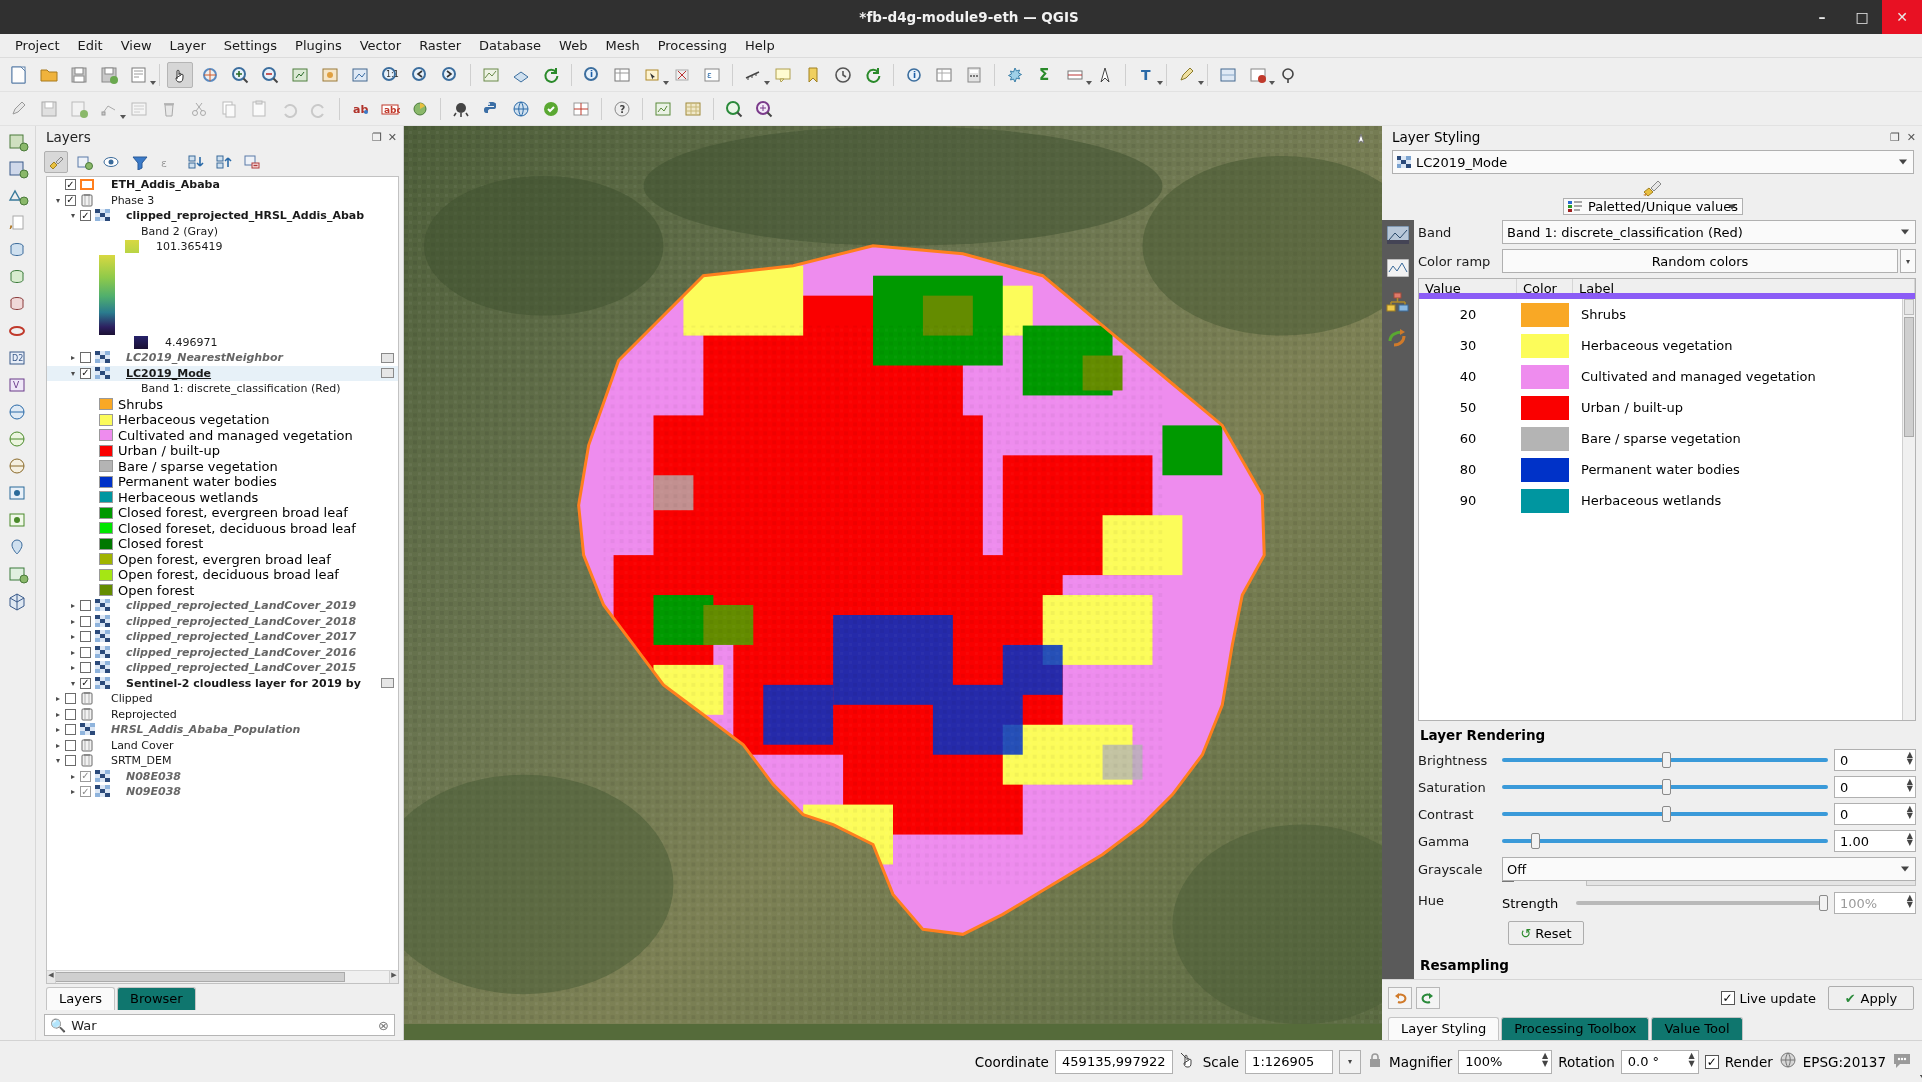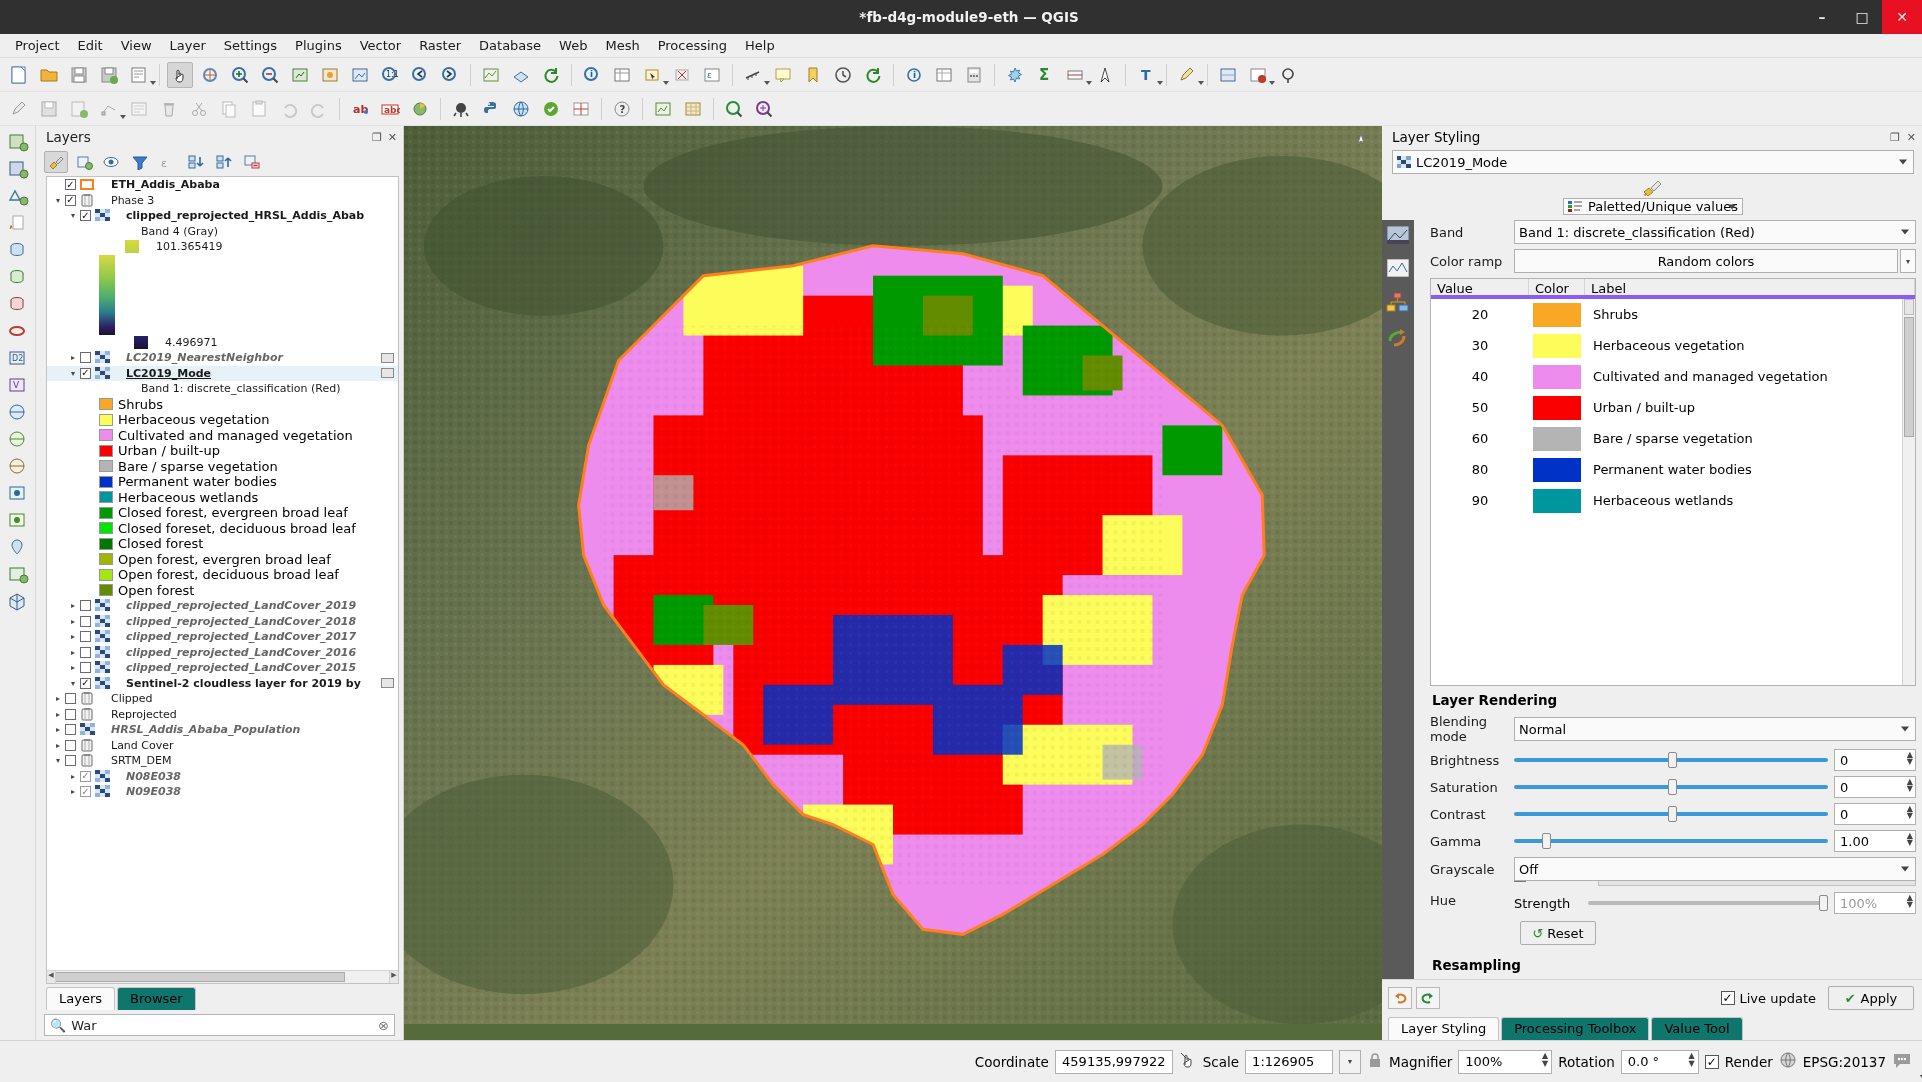--- a/index.html
+++ b/index.html
@@ -87,26 +87,26 @@
              padding:0 6px 0 10px; font-size:13.5px; }
   .sp-layerrow { display:flex; align-items:center; margin: 2px 8px 4px 10px; }
   .combo { height:24px; background:#fafafa; border:1px solid #b0b0b0; display:flex; align-items:center;
            padding: 0 4px; font-size:13px; position:relative; flex:1; }
   .combo .arw { position:absolute; right:6px; top:50%; transform:translateY(-50%);
                 width:0;height:0;border-left:4px solid transparent;border-right:4px solid transparent;
                 border-top:5px solid #444; }
   .sp-body { display:flex; flex:1; min-height:0; }
   .sp-icons { width:32px; background:#5a5a5a; display:flex; flex-direction:column; align-items:center;
               padding-top:6px; gap:12px; }
-  .sp-content { flex:1; display:flex; flex-direction:column; padding: 0 6px 0 16px; min-width:0;}
+  .sp-content { flex:1; display:flex; flex-direction:column; padding: 0 6px 0 4px; min-width:0;}
   .frow { display:flex; align-items:center; margin-bottom:5px; }
   .flabel { width:84px; font-size:13px; color:#1a1a1a; flex:0 0 84px;}
   .vtable { border:1px solid #b3b3b3; background:#fff; flex:1; overflow:hidden; display:flex;
             flex-direction:column; min-height:0; }
-  .vthead { display:flex; height:20px; background:#efefef; border-bottom:4px solid #8b5cf6; font-size:13px;}
+  .vthead { display:flex; height:20px; background:#efefef; border-bottom:6px solid #8b5cf6; font-size:13px;}
   .vthead div { padding:2px 6px; border-right:1px solid #d5d5d5; }
   .vtrow { display:flex; height:31px; align-items:center; font-size:13px; }
   .vtrow .c-val { width:98px; flex:0 0 98px; text-align:center; }
   .vtrow .c-col { width:56px; flex:0 0 56px; display:flex; align-items:center; padding: 0 4px;}
   .vtrow .c-col i { display:block; width:100%; height:24px; }
   .vtrow .c-lab { flex:1; padding-left:8px; }
   .btnrow { display:flex; gap:4px; margin: 6px 0 4px; }
   .btn { height:24px; background:#efefef; border:1px solid #adadad; display:flex; align-items:center;
          justify-content:center; font-size:13px; padding: 0 10px; border-radius:2px;}
   .sec-title { font-weight:bold; font-size:13.5px; margin: 6px 0 6px 2px; }
@@ -767,21 +767,21 @@
               <rect x="5" y="4" width="5" height="4" fill="#2b4a7a"></rect>
               <rect x="0" y="8" width="5" height="4" fill="#8fb4dd"></rect>
               <rect x="10" y="8" width="5" height="4" fill="#2b4a7a"></rect>
             </svg></span>
           <span class="lname b">clipped_reprojected_HRSL_Addis_Abab</span>
         </div>
         <div class="lrow" style="padding-left: 34px;">
           <span class="expander"></span>
           <span style="width: 15px; flex: 0 0 15px;"></span>
           <span class="licon"></span>
-          <span class="lname">Band 4 (Gray)</span>
+          <span class="lname">Band 2 (Gray)</span>
         </div>
         <div class="lrow" style="padding-left: 49px;">
           <span class="expander"></span>
           <span style="width: 15px; flex: 0 0 15px;"></span>
           <span class="licon"><span style="display:inline-block;width:14px;height:13px;background:linear-gradient(to bottom,#d8d841,#b8d444);"></span></span>
           <span class="lname">101.365419</span>
         </div>
         <div class="ramp"></div>
         <div class="lrow" style="padding-left: 58px;">
           <span class="expander"></span>
@@ -1297,27 +1297,20 @@
             <div style="width:13px;background:#f0f0f0;border-left:1px solid #d0d0d0;position:relative;">
               <div style="position:absolute;top:0;left:1px;right:1px;height:16px;background:#e6e6e6;border:1px solid #bbb;"></div>
               <div style="position:absolute;top:18px;left:1px;right:1px;height:120px;background:#cfcfcf;border:1px solid #aaa;"></div>
             </div>
           </div>
         </div>
 
 
         <div class="sec-title">Layer Rendering</div>
 
-        <div class="frow">
-          <span class="flabel">Blending mode</span>
-          <div class="combo">
-            <span>Normal</span>
-            <span class="arw"></span>
-          </div>
-        </div>
 
         <div class="frow">
           <span class="flabel">Brightness</span>
           <div class="slider">
             <div class="track"></div>
               <div class="knob" style="left:49%"></div>
           </div>
           <div class="spin" style="margin-left:6px;">
             <span>0</span>
             <span class="ud">▲<br>▼</span>

